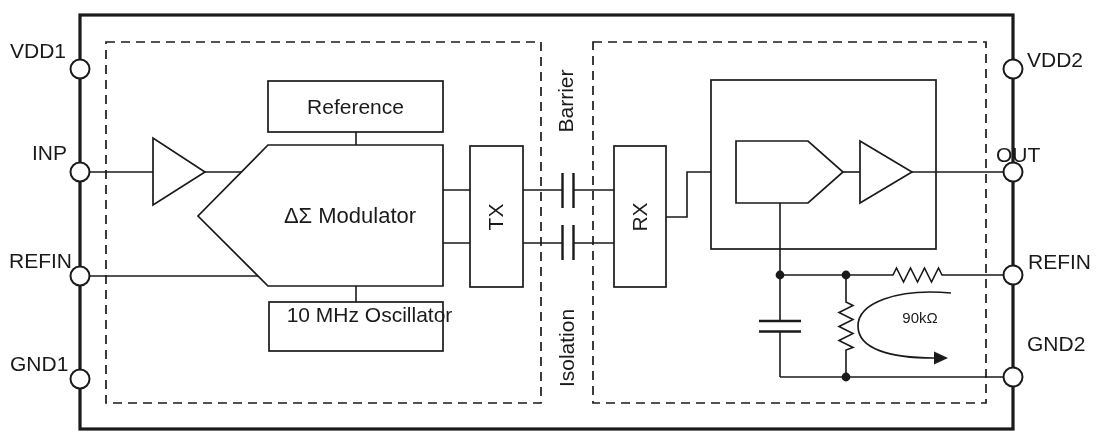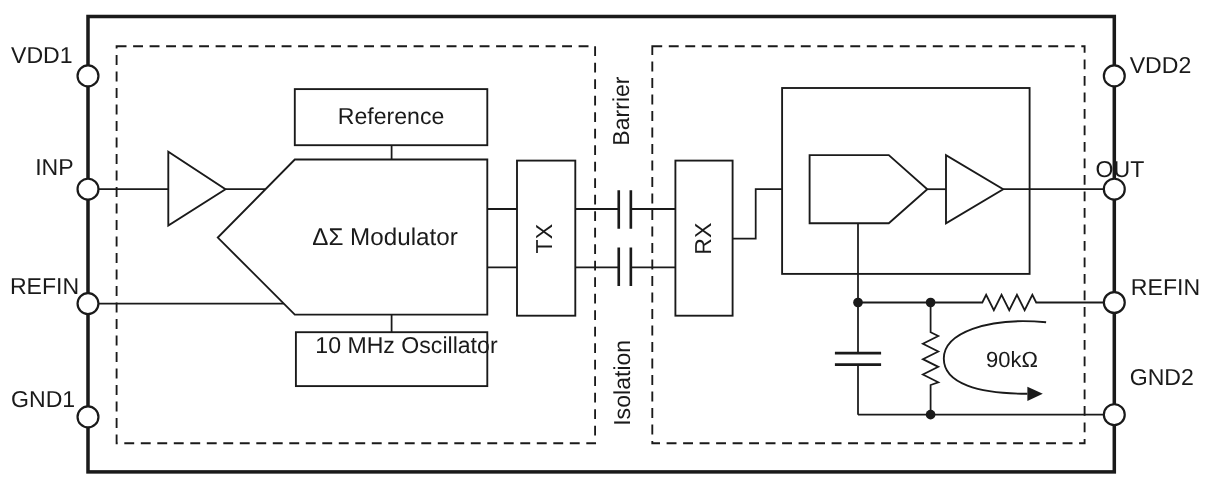--- a/index.html
+++ b/index.html
@@ -112,20 +112,20 @@
   <div class="lbl" style="left:10px;top:352px">GND1</div>
 
   <div class="lbl" style="left:1027px;top:48px">VDD2</div>
   <div class="lbl" style="left:996px;top:143px">OUT</div>
   <div class="lbl" style="left:1028px;top:250px">REFIN</div>
   <div class="lbl" style="left:1027px;top:332px">GND2</div>
 
   <div class="boxlbl" style="left:268px;top:81px;width:175px;height:51px">Reference</div>
   <div class="boxlbl" style="left:250px;top:203px;width:200px;height:26px;font-size:22px">ΔΣ Modulator</div>
   <div class="boxlbl" style="left:269px;top:290px;width:201px;height:49px">10 MHz Oscillator</div>
-  <div class="boxlbl" style="left:870px;top:315px;width:100px;height:26px;font-size:20px">90kΩ</div>
+  <div class="boxlbl" style="left:870px;top:304px;width:100px;height:26px;font-size:15px">90kΩ</div>
 
   <div class="rot" style="left:496px;top:217px">TX</div>
   <div class="rot" style="left:640px;top:217px">RX</div>
   <div class="rot" style="left:566px;top:101px">Barrier</div>
   <div class="rot" style="left:567px;top:348px">Isolation</div>
 
 </div>
 
 </body></html>

